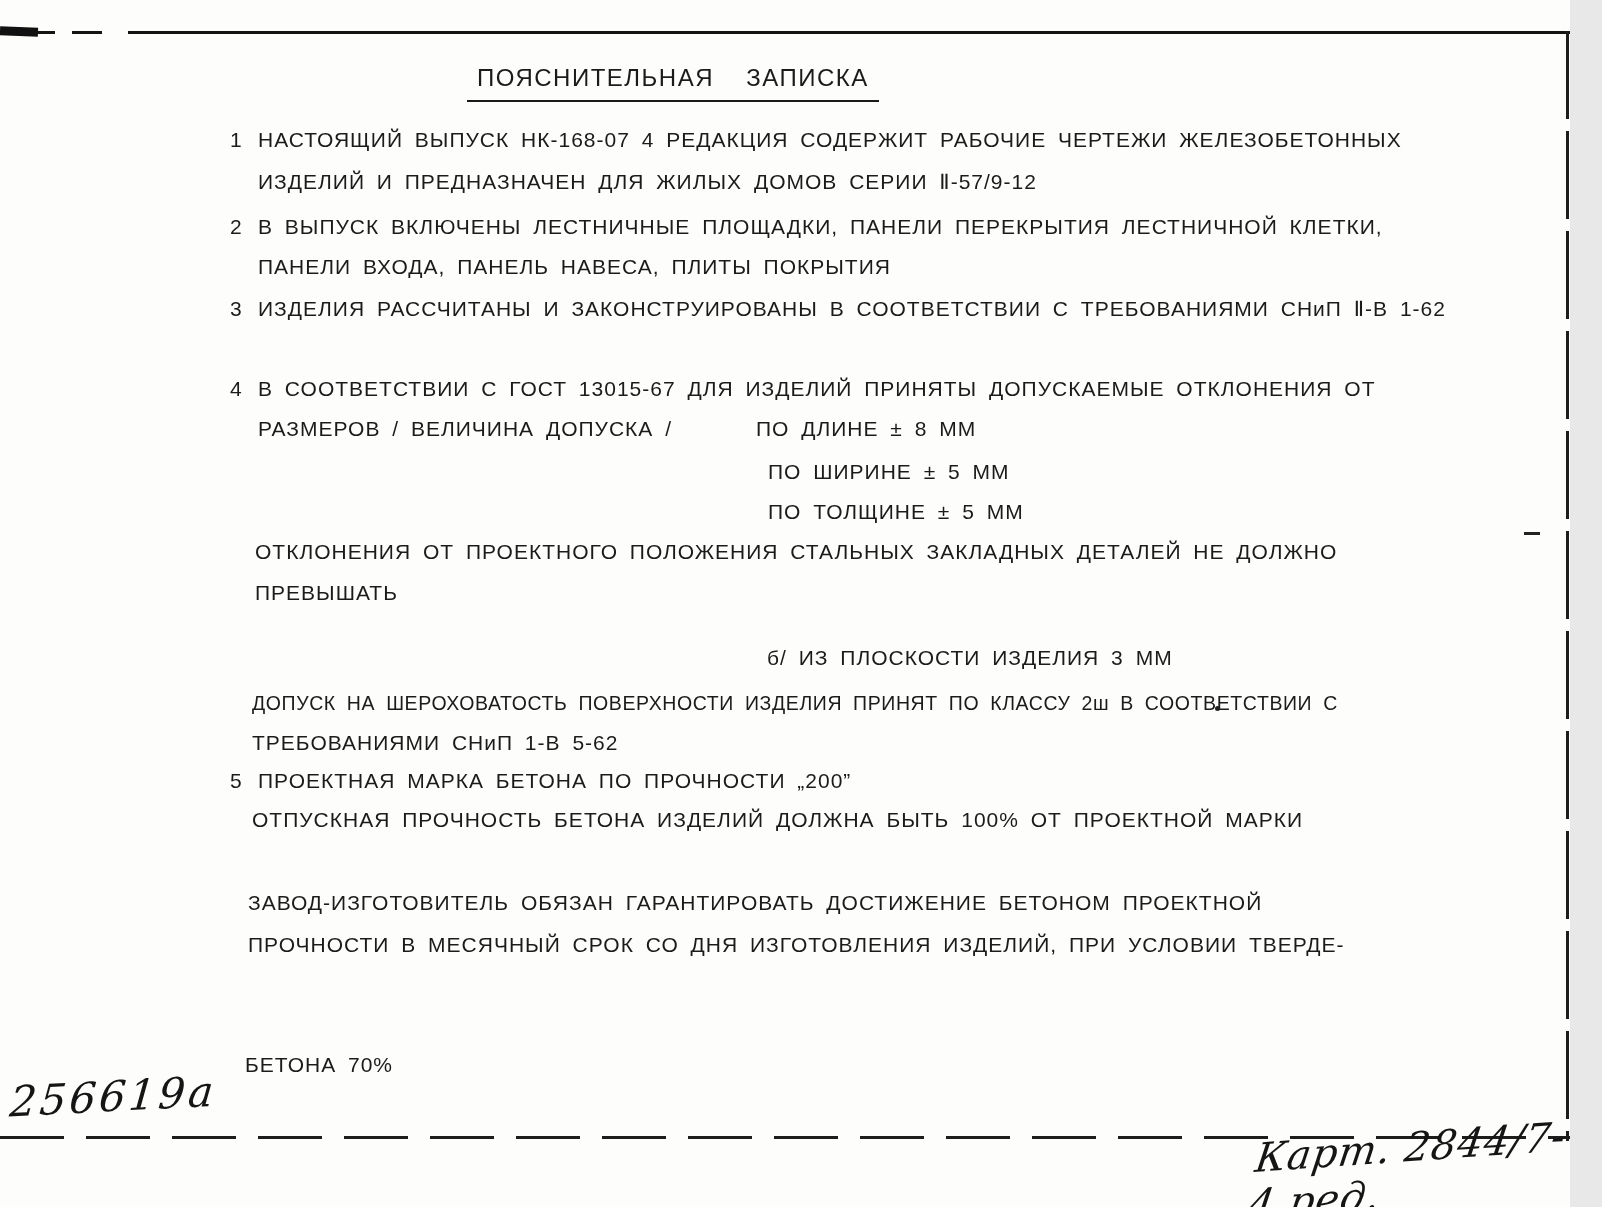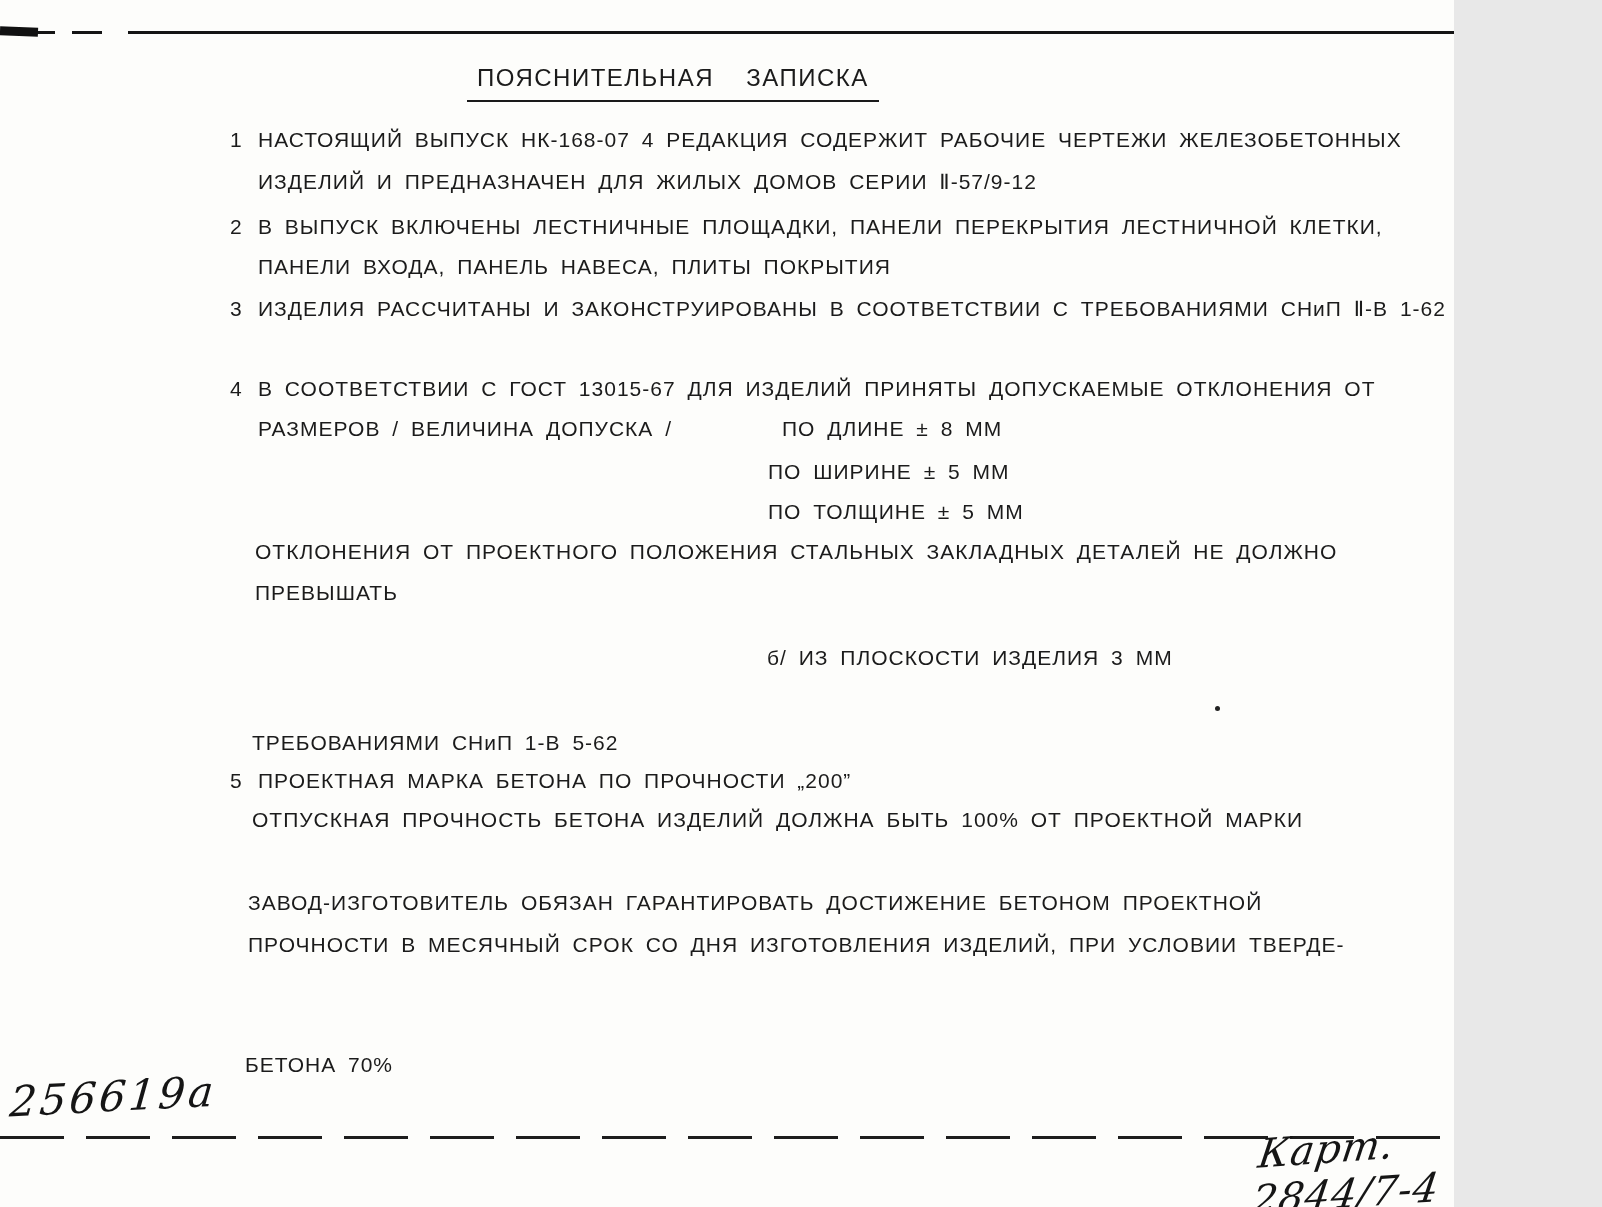--- a/index.html
+++ b/index.html
@@ -1,18 +1,18 @@
 <!DOCTYPE html>
 <html><head>
 <meta charset="utf-8">
 <style>
   html,body{margin:0;padding:0;background:#e8e8e8;}
   .sheet{
     position:relative;
-    width:1454px;height:1207px;
+    width:1570px;height:1207px;
     background:#fdfdfb;
     overflow:hidden;
     font-family:"Liberation Sans", sans-serif;
     color:#1b1b1b;
     text-decoration:underline;
   }
   
   .top-line{
     position:absolute;left:0;top:31px;width:1602px;height:3px;
     background:linear-gradient(to right,#141414 0 55px,transparent 55px 72px,#141414 72px 102px,transparent 102px 128px,#141414 128px 100%);
@@ -42,21 +42,21 @@
   
   .line{
     position:absolute;
     font-size:21px;letter-spacing:1px;word-spacing:5px;
     white-space:nowrap;
   }
   .line .num{
     position:absolute;left:-28px;top:0;
     letter-spacing:0;word-spacing:0;
   }
-  .line .tol-right{position:absolute;left:524px;top:0;}
+  .line .tol-right{position:absolute;left:498px;top:0;}
   .line.small{font-size:19.5px;letter-spacing:0.6px;}
 
   
   .hand{
     position:absolute;
     font-family:"DejaVu Serif", serif;
     font-style:italic;
     color:#151515;
   }
   .hand-left{
@@ -119,20 +119,23 @@
   </div>
   <div class="line" style="left:255px;top:540px">
     <span class="txt">ОТКЛОНЕНИЯ ОТ ПРОЕКТНОГО ПОЛОЖЕНИЯ СТАЛЬНЫХ ЗАКЛАДНЫХ ДЕТАЛЕЙ НЕ ДОЛЖНО</span>
   </div>
   <div class="line" style="left:255px;top:581px">
     <span class="txt">ПРЕВЫШАТЬ</span>
   </div>
   <div class="line" style="left:767px;top:646px">
     <span class="txt">б/ ИЗ ПЛОСКОСТИ ИЗДЕЛИЯ  3 ММ</span>
   </div>
+  <div class="line small" style="left:252px;top:692px">
+    <span class="txt">ДОПУСК НА ШЕРОХОВАТОСТЬ ПОВЕРХНОСТИ ИЗДЕЛИЯ ПРИНЯТ ПО КЛАССУ 2ш В СООТВЕТСТВИИ С</span>
+  </div>
   <div class="line" style="left:252px;top:731px">
     <span class="txt">ТРЕБОВАНИЯМИ СНиП 1-В 5-62</span>
   </div>
   <div class="line" style="left:258px;top:769px">
     <span class="num">5</span>
     <span class="txt">ПРОЕКТНАЯ МАРКА БЕТОНА ПО ПРОЧНОСТИ „200”</span>
   </div>
   <div class="line" style="left:252px;top:808px">
     <span class="txt">ОТПУСКНАЯ ПРОЧНОСТЬ БЕТОНА ИЗДЕЛИЙ ДОЛЖНА БЫТЬ 100% ОТ ПРОЕКТНОЙ МАРКИ</span>
   </div>

